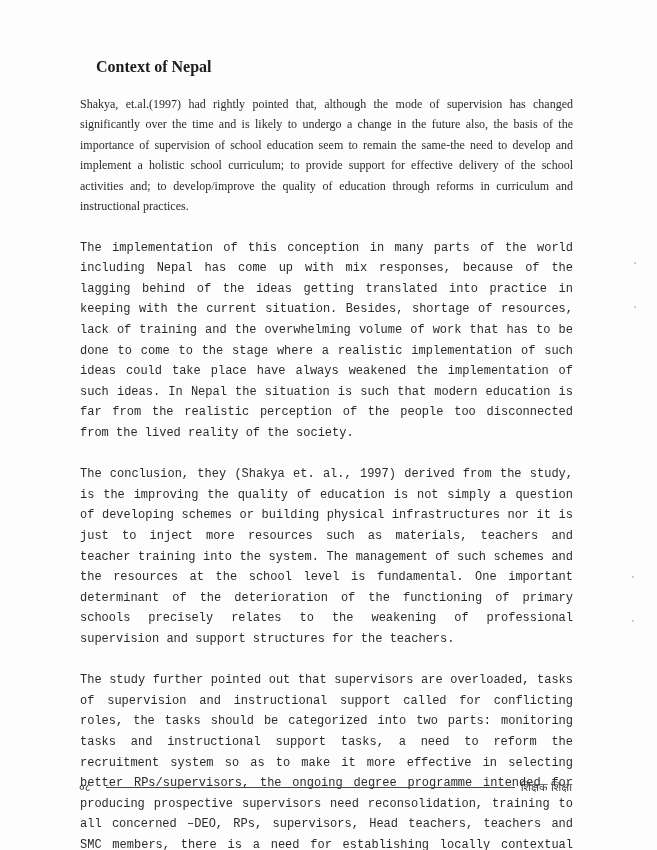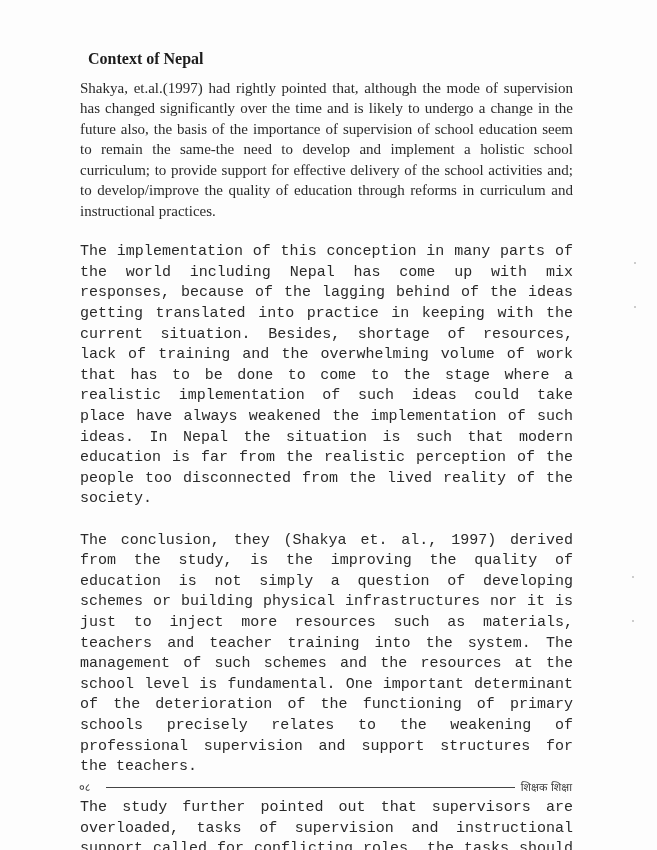--- a/index.html
+++ b/index.html
@@ -18,25 +18,25 @@
   .page {
     position: absolute;
     left: 80px;
     top: 41px;
     width: 493px;
   }
   .heading {
     font-weight: bold;
     font-size: 16px;
     line-height: 20.5px;
-    margin: 8px;
+    margin: 16px;
     color: #1c1c1c;
   }
   .para {
-    font-size: 15px;
+    font-size: 12px;
     line-height: 20.6px;
     text-align: justify;
     margin: 0;
   }
   .para + .para { margin-top: 20.6px; font-family: Liberation Mono, monospace; }
   .footer {
     position: absolute;
     left: 79px;
     top: 776px;
     width: 493px;

